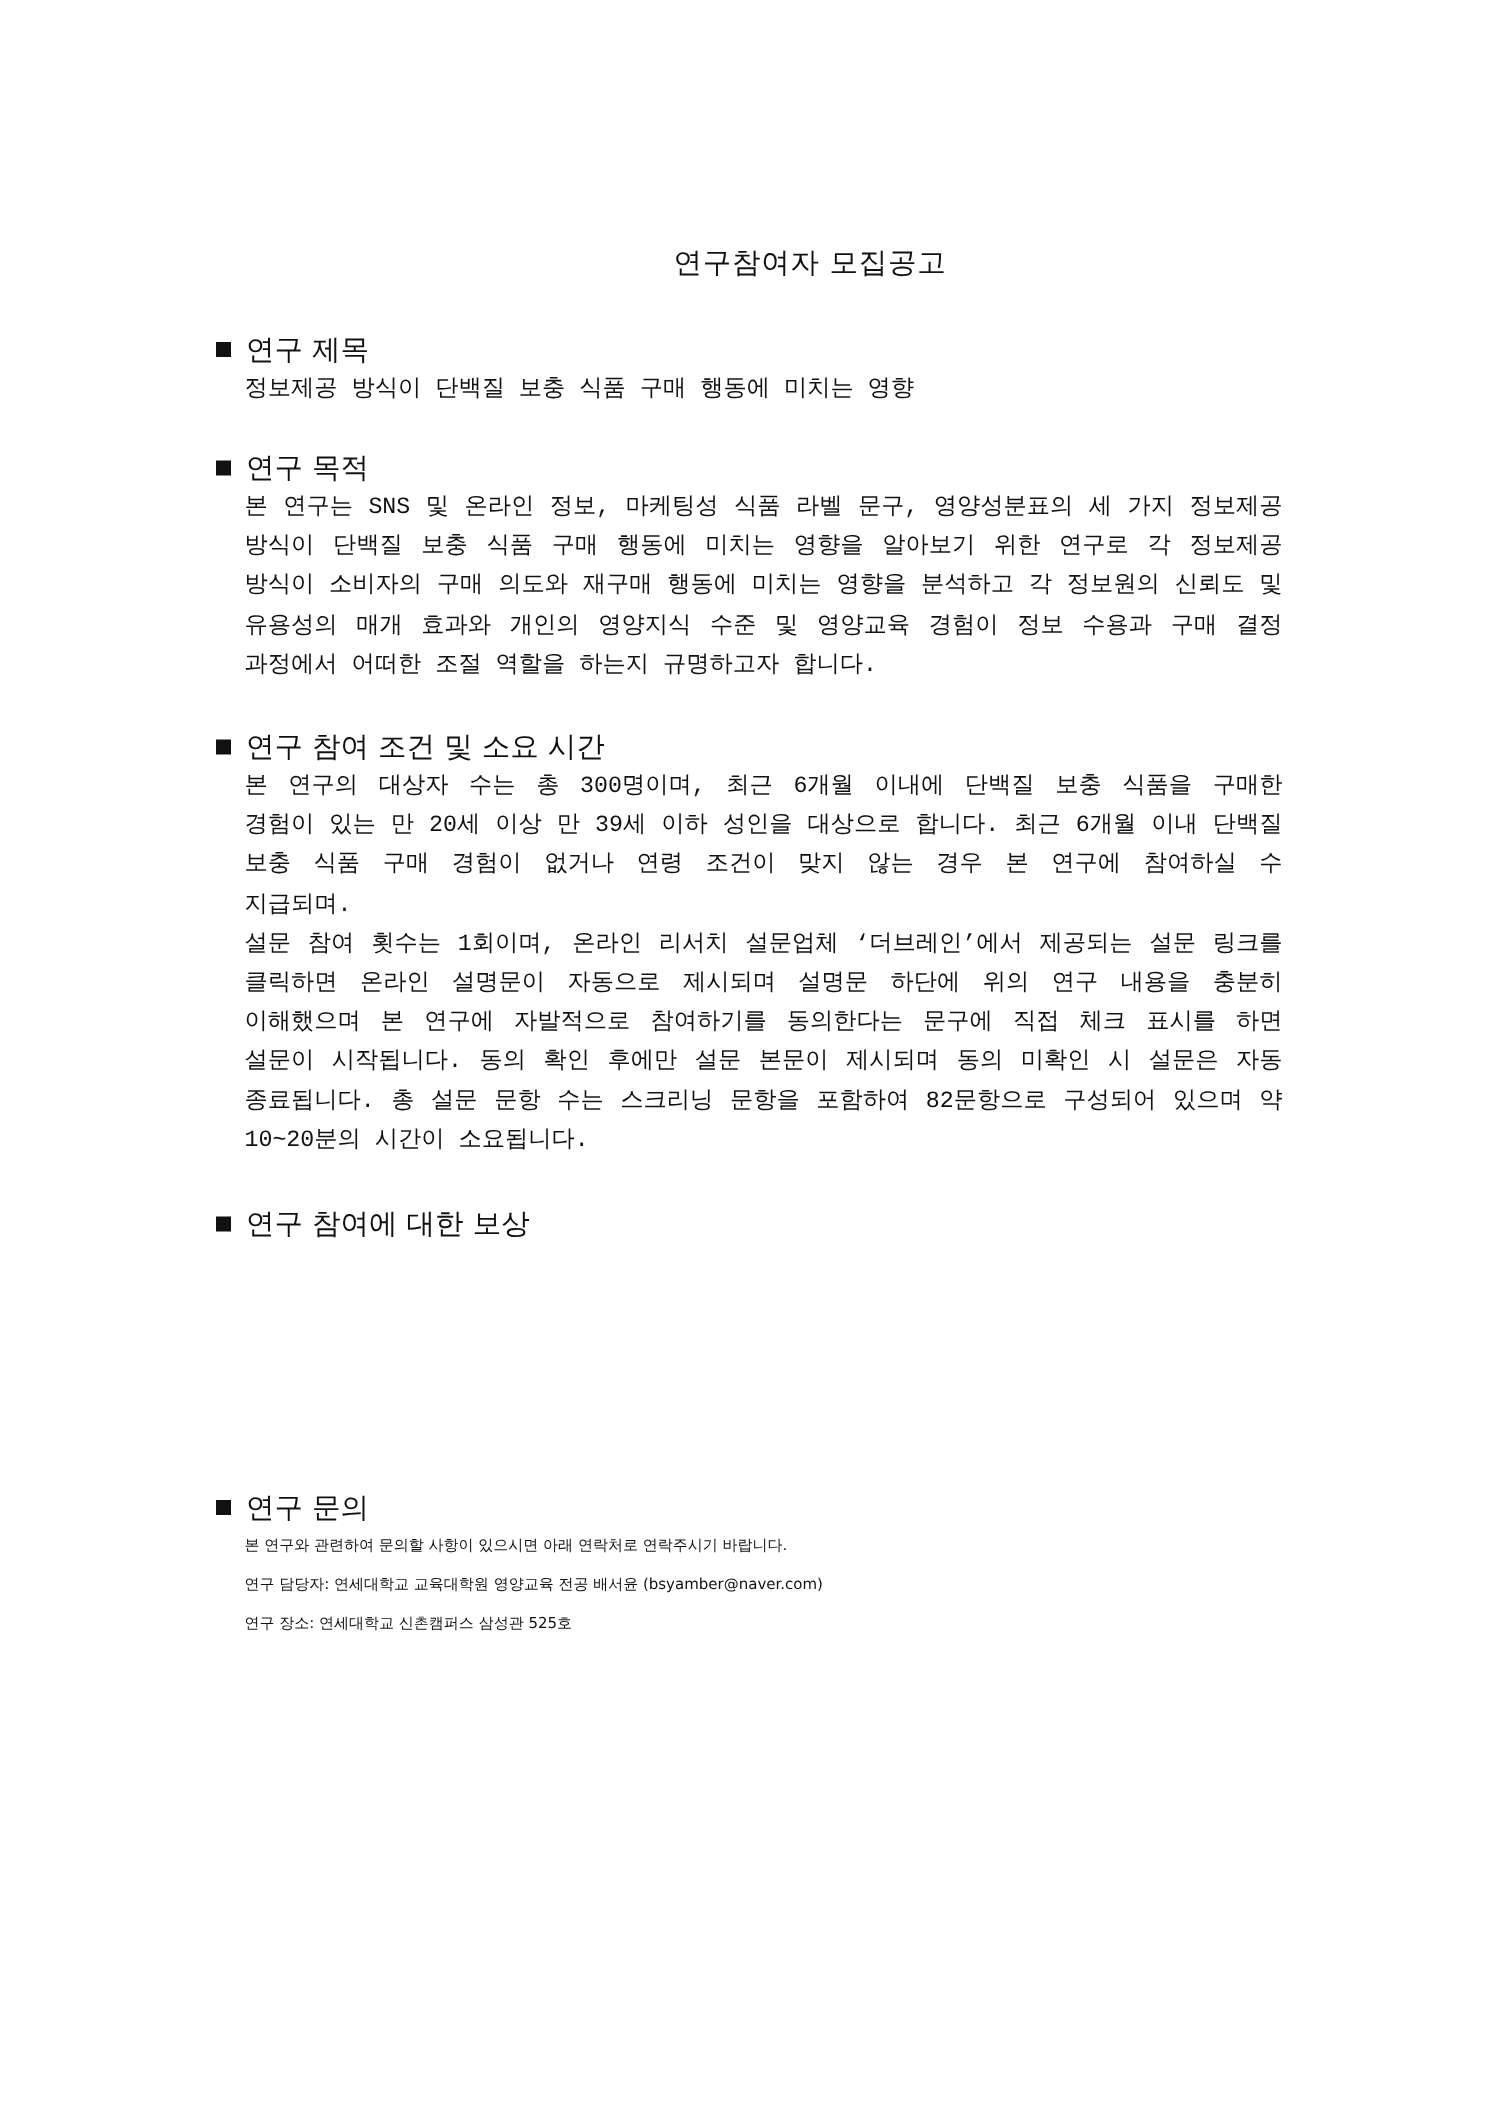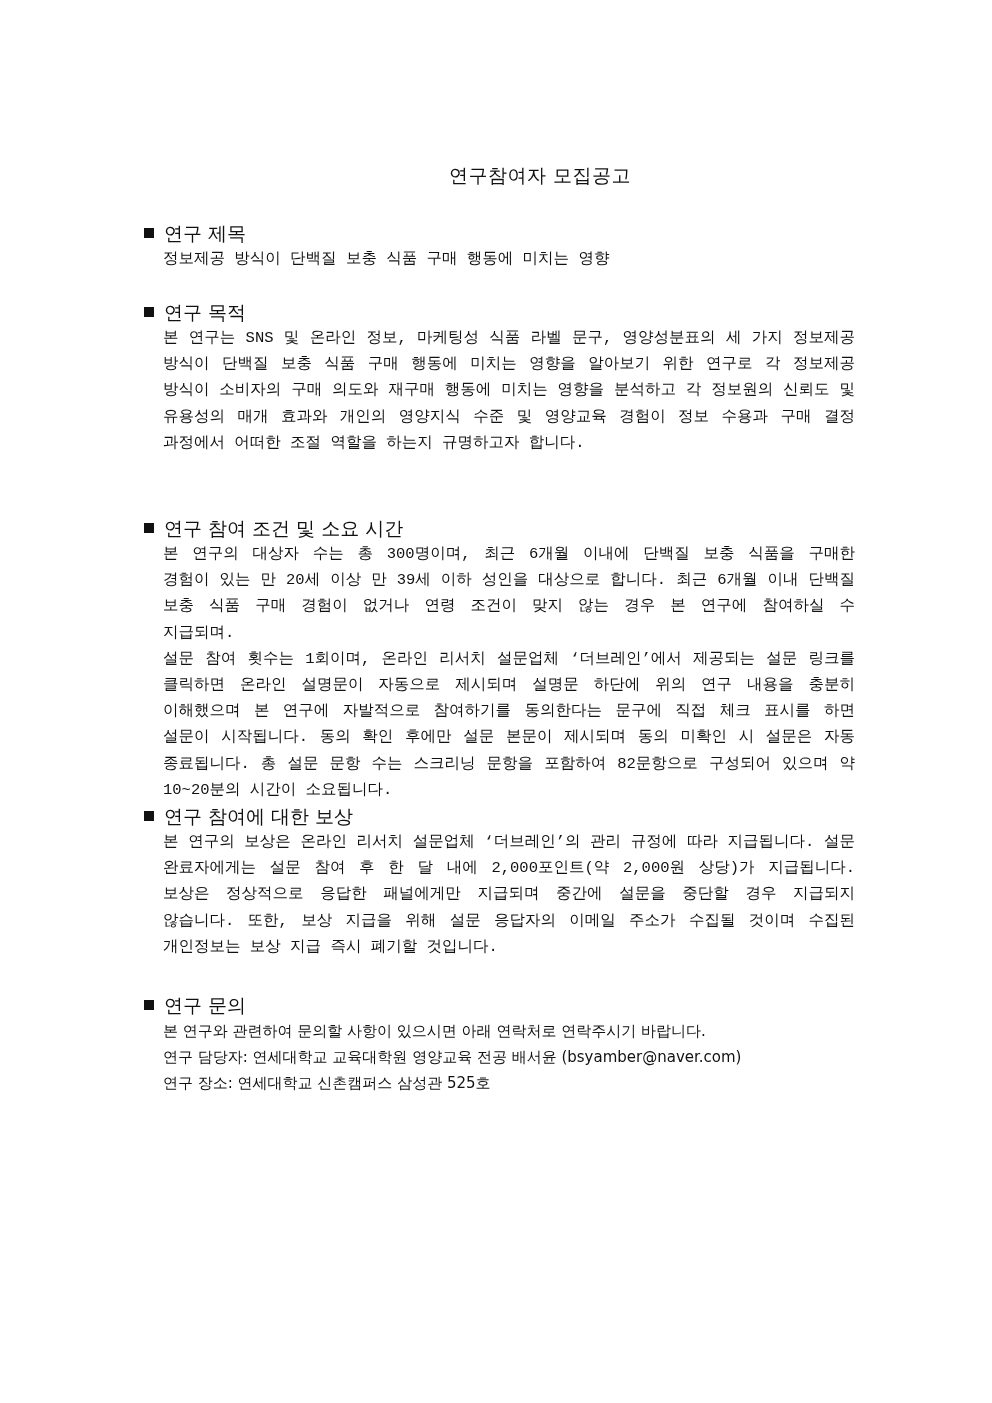--- a/index.html
+++ b/index.html
@@ -62,27 +62,27 @@
     word-break: keep-all;
     overflow-wrap: break-word;
   }
   .para {
     margin: 0;
     font-family: Liberation Mono, monospace;
   }
   .plain-line {
     margin: 0;
     white-space: nowrap;
-    font-size: 15px;
+    font-size: 10px;
     line-height: 26.2px;
     margin-left: 20px;
   }
   #s1 { top: 220px; }
   #s2 { top: 299px; }
-  #s3 { top: 485px; margin-top: 30px; }
+  #s3 { top: 485px; }
   #s4 { top: 803px; }
   #s5 { top: 992px; }
 </style>
 </head>
 <body>
 
 <div class="page">
 
   <div class="title">연구참여자 모집공고</div>
 
@@ -115,23 +115,20 @@
       <p class="para">본 연구의 대상자 수는 총 300명이며, 최근 6개월 이내에 단백질 보충 식품을 구매한 경험이 있는 만 20세 이상 만 39세 이하 성인을 대상으로 합니다. 최근 6개월 이내 단백질 보충 식품 구매 경험이 없거나 연령 조건이 맞지 않는 경우 본 연구에 참여하실 수 지급되며.</p>
       <p class="para">설문 참여 횟수는 1회이며, 온라인 리서치 설문업체 ‘더브레인’에서 제공되는 설문 링크를 클릭하면 온라인 설명문이 자동으로 제시되며 설명문 하단에 위의 연구 내용을 충분히 이해했으며 본 연구에 자발적으로 참여하기를 동의한다는 문구에 직접 체크 표시를 하면 설문이 시작됩니다. 동의 확인 후에만 설문 본문이 제시되며 동의 미확인 시 설문은 자동 종료됩니다. 총 설문 문항 수는 스크리닝 문항을 포함하여 82문항으로 구성되어 있으며 약 10~20분의 시간이 소요됩니다.</p>
     </div>
   </div>
 
   <div class="section" id="s4">
     <div class="heading">
       <span class="bullet"></span>
       <span>연구 참여에 대한 보상</span>
     </div>
-    <div class="body-text">
-      <p class="para">본 연구의 보상은 온라인 리서치 설문업체 ‘더브레인’의 관리 규정에 따라 지급됩니다. 설문 완료자에게는 설문 참여 후 한 달 내에 2,000포인트(약 2,000원 상당)가 지급됩니다. 보상은 정상적으로 응답한 패널에게만 지급되며 중간에 설문을 중단할 경우 지급되지 않습니다. 또한, 보상 지급을 위해 설문 응답자의 이메일 주소가 수집될 것이며 수집된 개인정보는 보상 지급 즉시 폐기할 것입니다.</p>
-    </div>
   </div>
 
   <div class="section" id="s5">
     <div class="heading">
       <span class="bullet"></span>
       <span>연구 문의</span>
     </div>
     <p class="plain-line">본 연구와 관련하여 문의할 사항이 있으시면 아래 연락처로 연락주시기 바랍니다.</p>
     <p class="plain-line">연구 담당자: 연세대학교 교육대학원 영양교육 전공 배서윤 (bsyamber@naver.com)</p>
     <p class="plain-line">연구 장소: 연세대학교 신촌캠퍼스 삼성관 525호</p>

